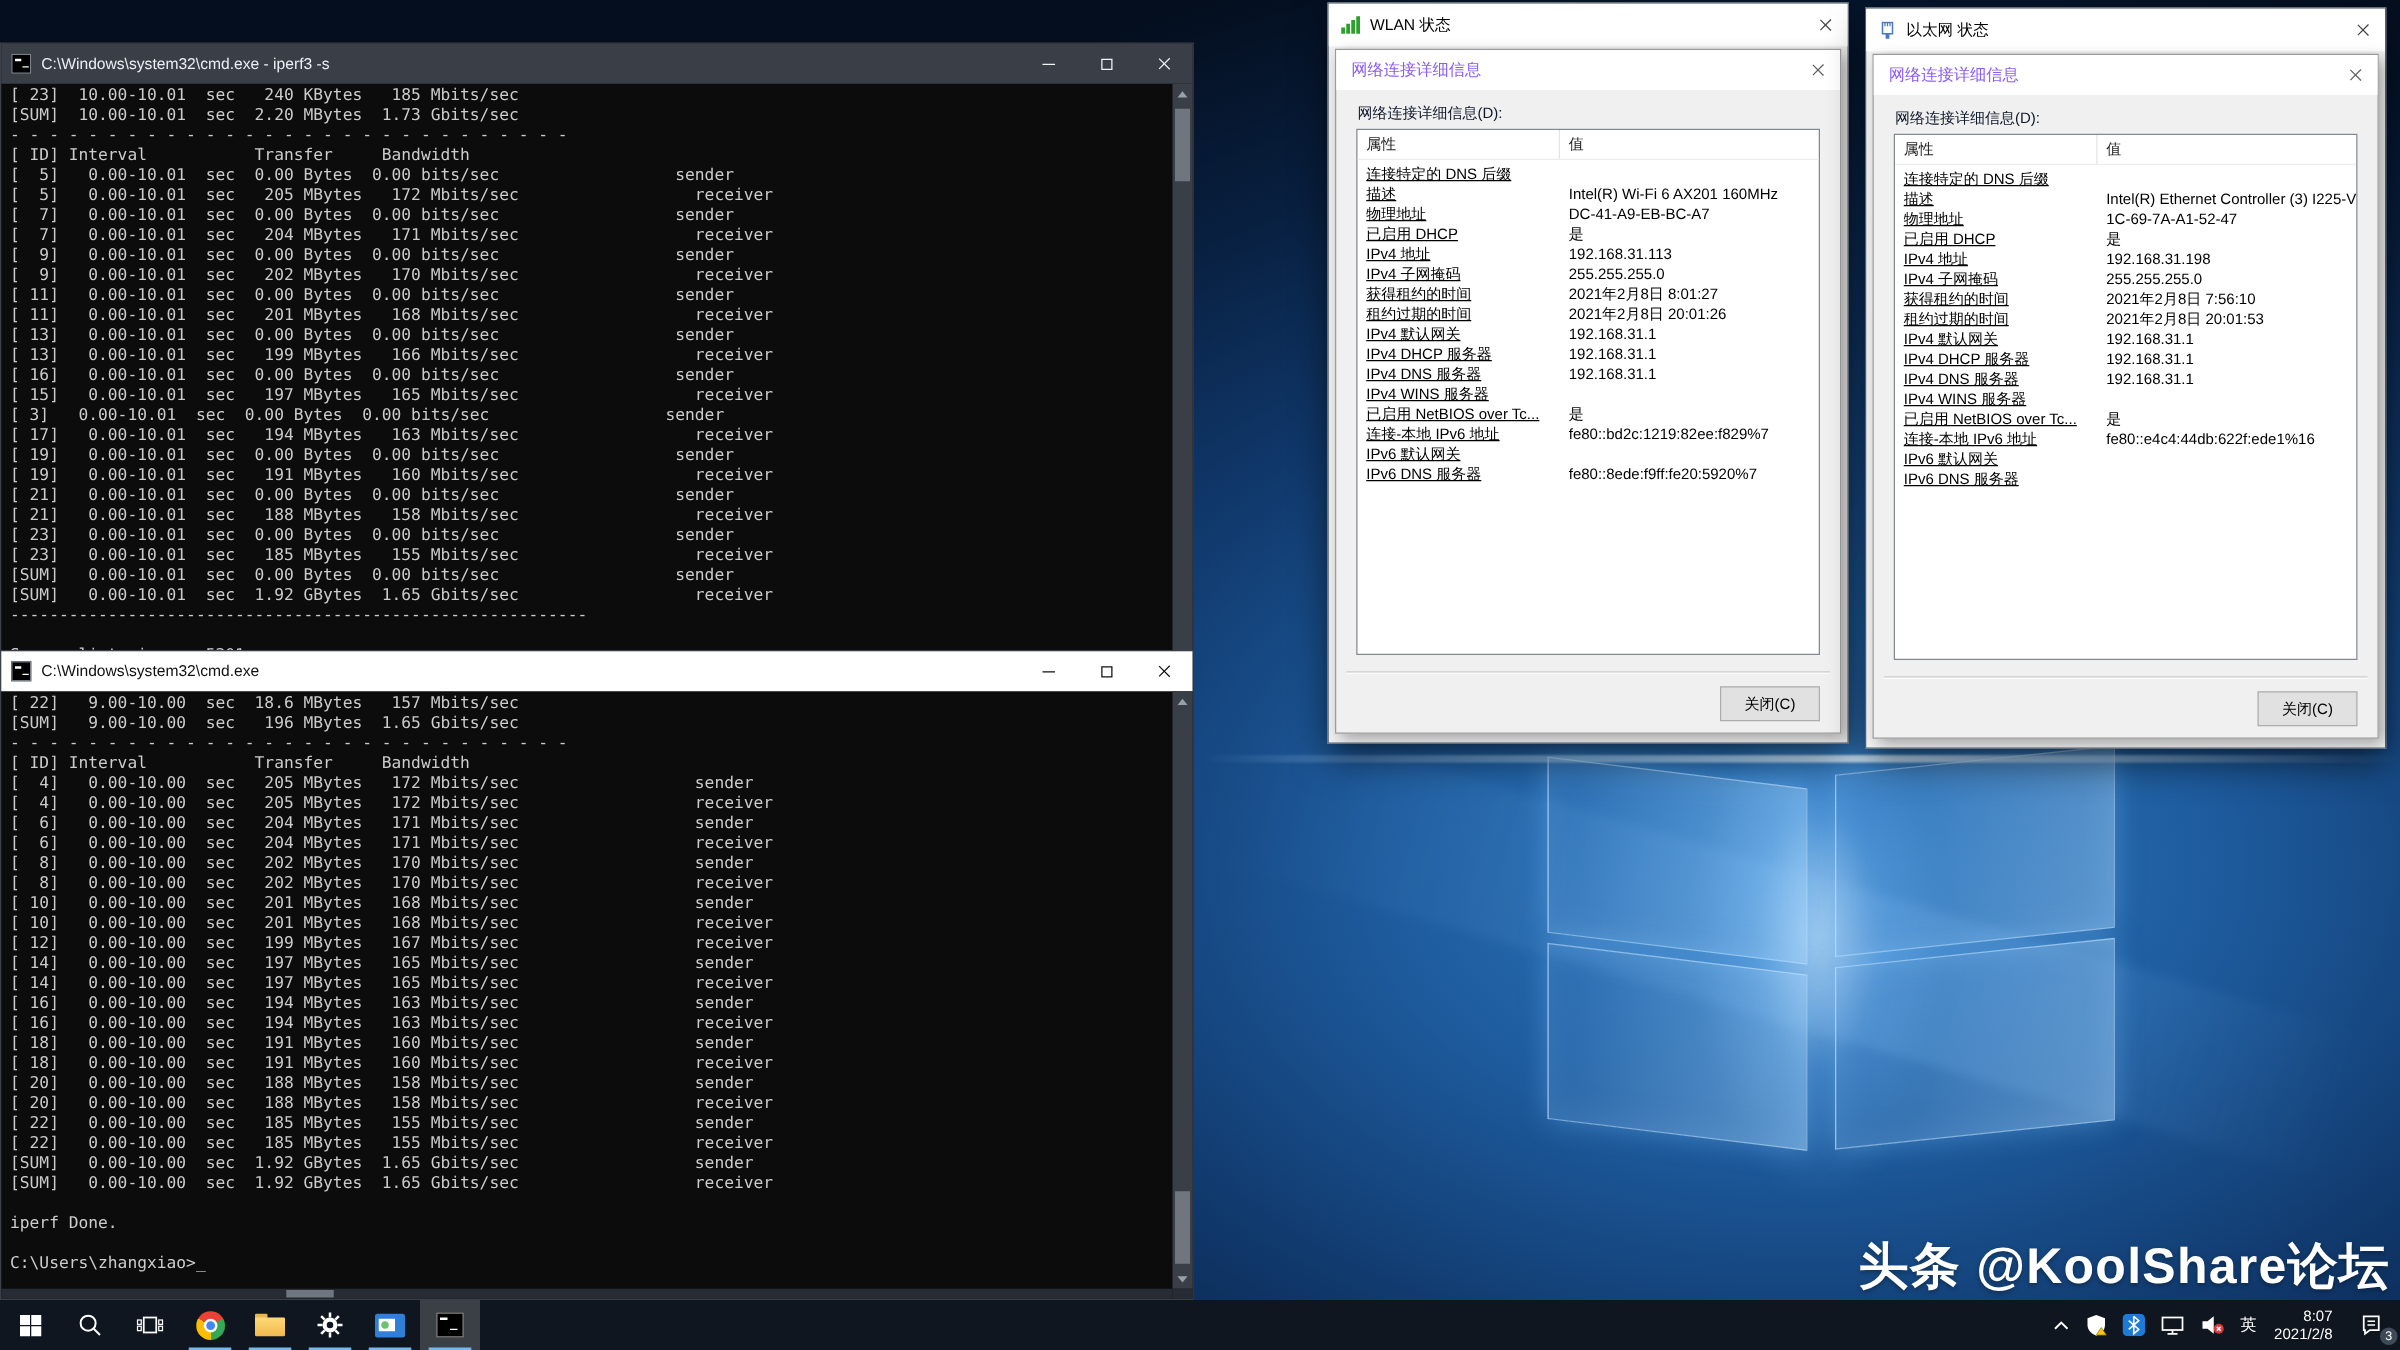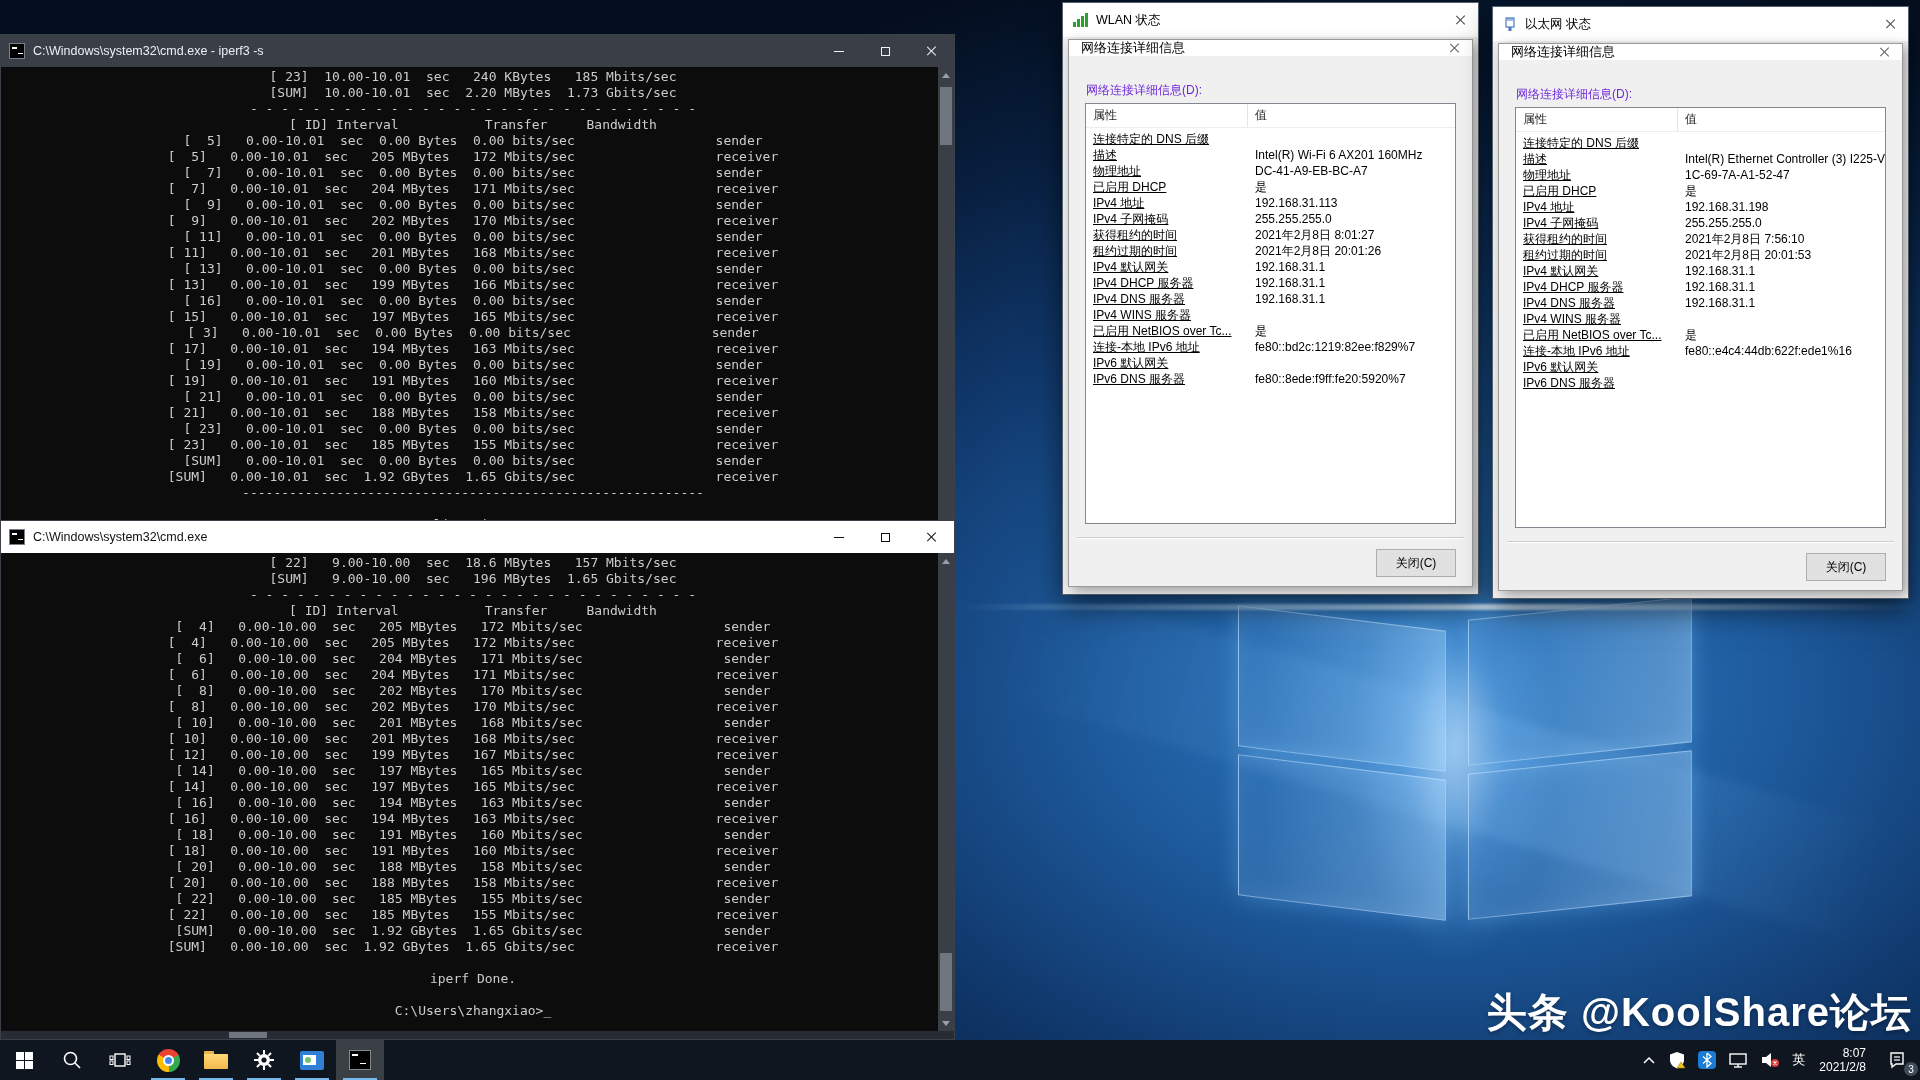--- a/index.html
+++ b/index.html
@@ -40,21 +40,21 @@
   .glyph-max{width:9px;height:9px;border:1px solid currentColor;box-sizing:border-box;}
   .glyph-x{position:relative;width:12px;height:12px;}
   .glyph-x::before,.glyph-x::after{content:"";position:absolute;left:5.5px;top:0;width:1.3px;height:12px;background:currentColor;}
   .glyph-x::before{transform:rotate(45deg);} .glyph-x::after{transform:rotate(-45deg);}
   #win1 .cap-btn{color:#f2f4f7;} #win2 .cap-btn{color:#111;}
 
   .tcontent{position:absolute;left:0;top:32px;right:16px;bottom:8px;overflow:hidden;
     padding:2px 0 0 7px;color:#cccccc;font-family:"DejaVu Sans Mono","Liberation Mono",monospace;
     font-size:13px;line-height:16px;}
   #win1 .tcontent{bottom:0;}
-  .tline{white-space:pre;text-align:center;}
+  .tline{white-space:pre;}
 
   .vsb{position:absolute;right:0;top:32px;width:16px;background:#3a3f47;}
   #win1 .vsb{bottom:0;} #win2 .vsb{bottom:8px;}
   .sb-arrow{position:absolute;left:0;width:16px;height:16px;display:flex;align-items:center;justify-content:center;}
   .arrow-up{top:0;} .arrow-down{bottom:0;}
   .tri-up{width:0;height:0;border-left:4px solid transparent;border-right:4px solid transparent;border-bottom:5px solid #9aa0a9;}
   .tri-down{width:0;height:0;border-left:4px solid transparent;border-right:4px solid transparent;border-top:5px solid #9aa0a9;}
   .sb-thumb{position:absolute;left:2px;width:12px;background:#70767f;}
   #win1 .sb-thumb{top:20px;height:58px;}
   #win2 .sb-thumb{bottom:20px;height:58px;}
@@ -70,23 +70,23 @@
   .outer-titlebar{height:34px;background:#fff;display:flex;align-items:center;padding:0 12px 0 10px;}
   .outer-title{font-size:12.5px;color:#000;margin-left:8px;}
   .outer-close{margin-left:auto;color:#444;}
   .wifi-icon{display:flex;align-items:flex-end;gap:1px;height:14px;}
   .wifi-icon i{display:block;width:3px;background:#2ca02c;}
   .wifi-icon i:nth-child(1){height:5px;} .wifi-icon i:nth-child(2){height:8px;}
   .wifi-icon i:nth-child(3){height:11px;} .wifi-icon i:nth-child(4){height:14px;}
 
   .inner-dialog{position:absolute;left:5px;right:5px;top:36px;height:548px;background:#f0f0f0;
     border:1px solid #9a9a9a;box-sizing:border-box;box-shadow:4px 4px 12px rgba(0,0,0,.35);}
-  .inner-titlebar{height:16px;background:#fff;display:flex;align-items:center;padding:0 12px;color:#000000;font-size:13px;}
+  .inner-titlebar{height:32px;background:#fff;display:flex;align-items:center;padding:0 12px;color:#8b5cf6;font-size:13px;}
   .inner-close{margin-left:auto;color:#5f5f5f;}
-  .details-label{position:absolute;left:17px;top:42px;font-size:12px;color:#6d28d9;}
+  .details-label{position:absolute;left:17px;top:42px;font-size:12px;color:#0f172a;}
   .details-table{position:absolute;left:16px;right:16px;top:63px;height:421px;background:#fff;
     border:1px solid #828790;box-sizing:border-box;overflow:hidden;}
   .table-header{height:23px;display:flex;align-items:center;font-size:12px;color:#1f1f1f;border-bottom:1px solid #ededed;}
   .th-prop{width:162px;height:100%;display:flex;align-items:center;padding-left:7px;border-right:1px solid #e5e5e5;box-sizing:border-box;}
   .th-val{padding-left:7px;}
   .rows{padding-top:3px;}
   .trow{display:flex;font-size:12px;line-height:16px;color:#000;}
   .tprop{width:162px;padding-left:7px;box-sizing:border-box;white-space:nowrap;text-decoration:underline;}
   .tval{padding-left:7px;white-space:nowrap;}
   .btn-separator{position:absolute;left:8px;right:8px;top:497px;height:1px;background:#cdcdcd;box-shadow:0 1px 0 #ffffff;}

